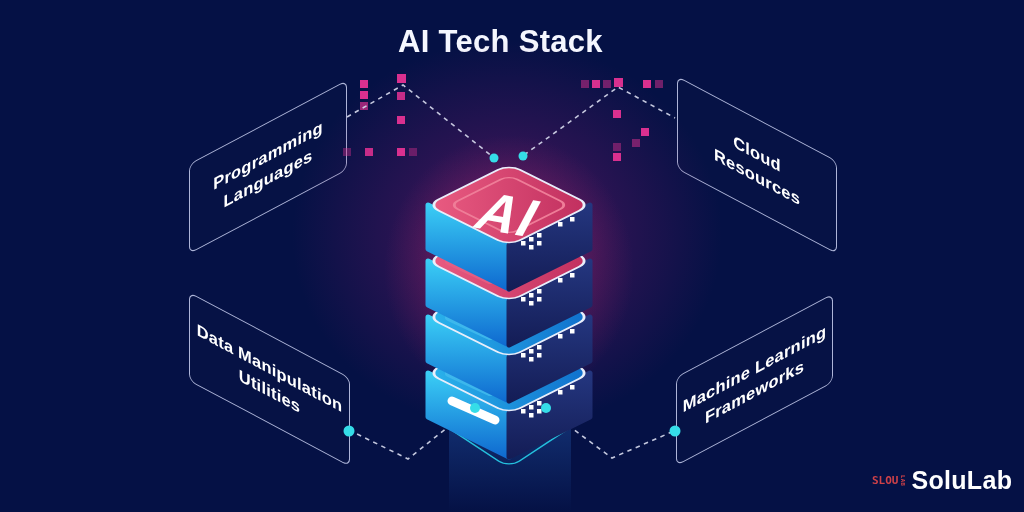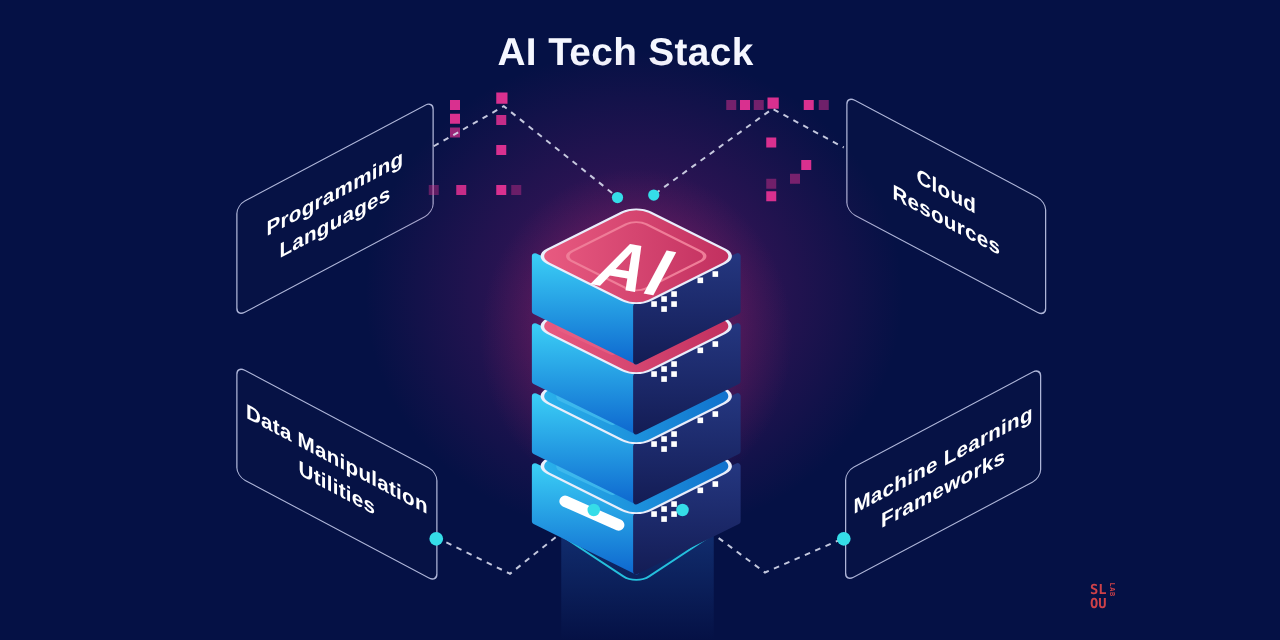--- a/index.html
+++ b/index.html
@@ -25,21 +25,21 @@
   #panel-cr{left:677px;top:76px; width:158px;height:91px;transform:skewY(28deg); transform-origin:0 0;}
   #panel-dm{left:189px;top:292px;width:159px;height:87px;transform:skewY(28deg); transform-origin:0 0;}
   #panel-ml{left:676px;top:377px;width:155px;height:87px;transform:skewY(-28deg);transform-origin:0 0;}
   .artwork{position:absolute;left:0;top:0;z-index:3;pointer-events:none;}
   .logo{
     position:absolute;left:872px;top:466px;z-index:4;
     display:flex;align-items:center;gap:6px;
   }
   .logo-mark{display:flex;align-items:stretch;}
   .mark-main{
-    display:flex;flex-direction:column;
+    display:flex;
     font-family:"DejaVu Sans Mono", monospace;
     font-weight:bold;font-size:11px;line-height:1.0;color:#ce4148;
   }
   .mark-side{
     writing-mode:vertical-rl;font-family:"DejaVu Sans Mono", monospace;
     font-size:5.5px;font-weight:bold;color:#ce4148;letter-spacing:0.5px;margin-left:1px;
   }
   .logo-text{font-size:25px;color:#ffffff;font-weight:600;letter-spacing:0.3px;}
 </style>
 </head>
@@ -189,15 +189,16 @@
   </svg>
 
   <div class="logo">
     <div class="logo-mark">
       <div class="mark-main">
         <span>SL</span>
         <span>OU</span>
       </div>
       <div class="mark-side">LAB</div>
     </div>
+    <div class="logo-text">SoluLab</div>
   </div>
 
 </div>
 
 </body></html>

